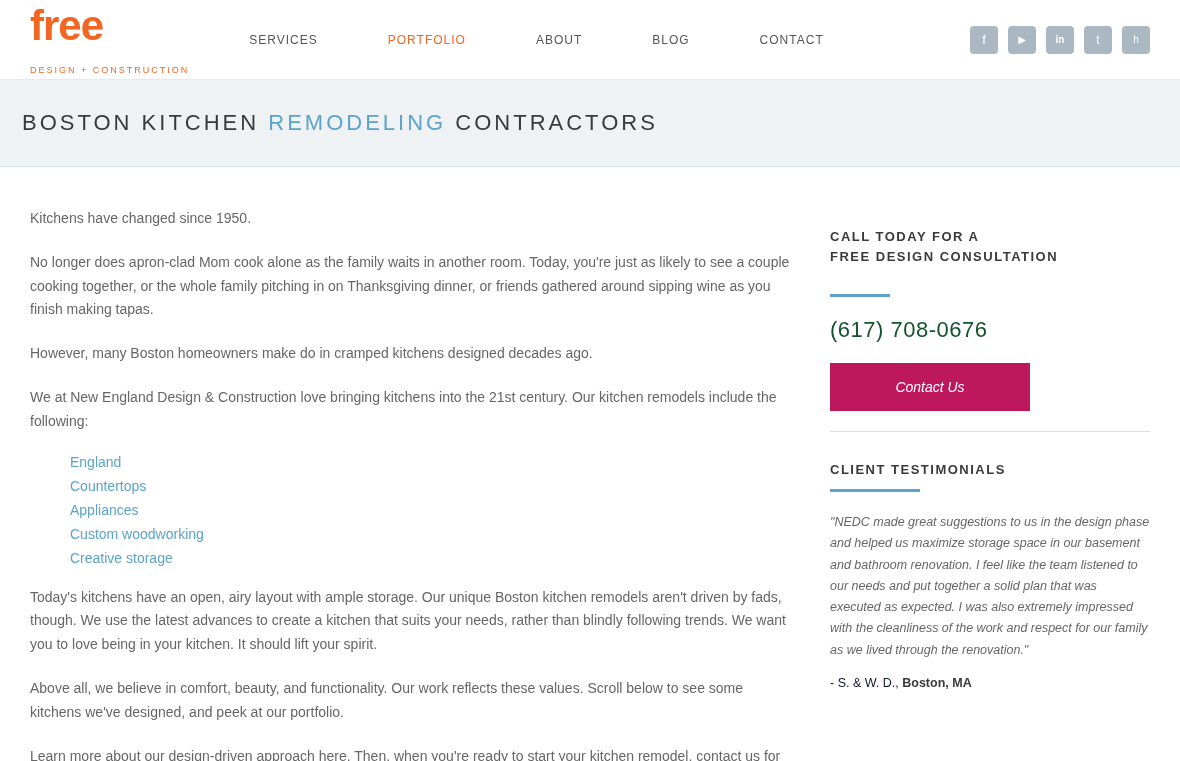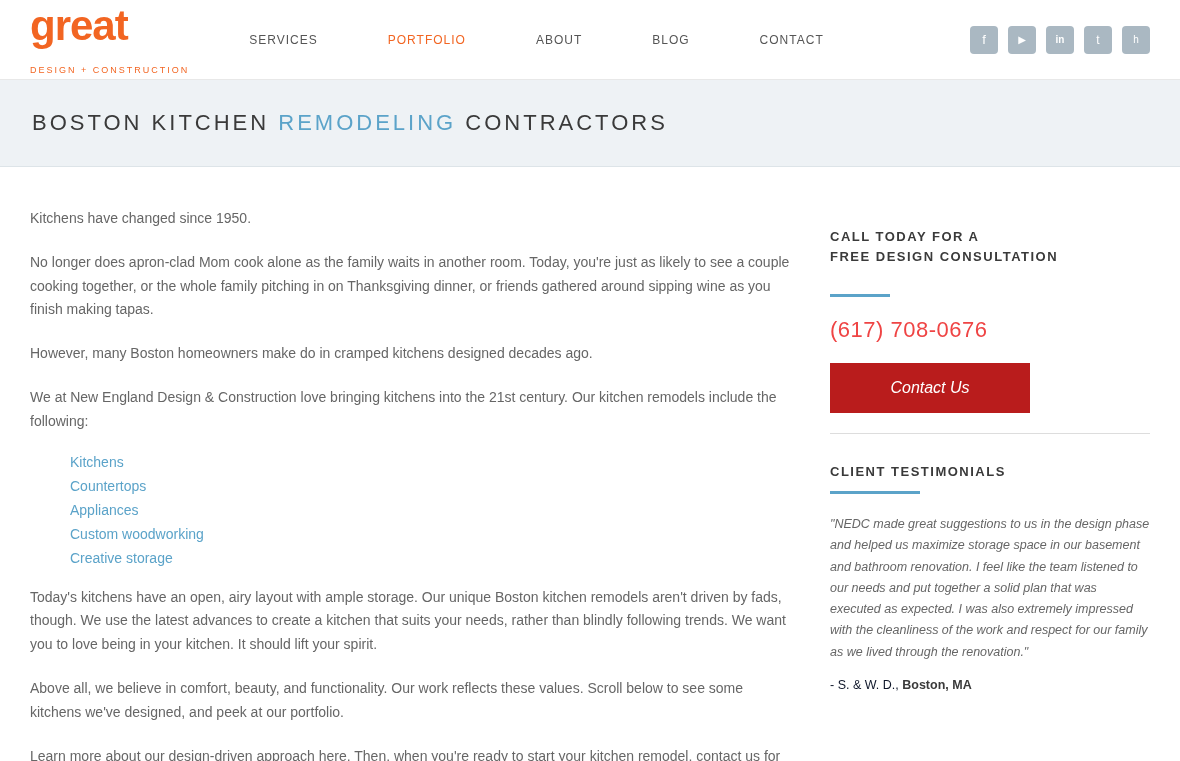--- a/index.html
+++ b/index.html
@@ -66,21 +66,21 @@
       align-items: center;
       justify-content: center;
       color: #fff;
       font-size: 13px;
       cursor: pointer;
     }
 
     
     #hero-banner {
       background: #eef2f5;
-      padding: 30px 32px;
+      padding: 30px 22px;
       border-bottom: 1px solid #dde4e8;
     }
     #page-title {
       font-size: 22px;
       letter-spacing: 3px;
       text-transform: uppercase;
       color: #3a3a3a;
       font-weight: 300;
     }
     #page-title span.highlight {
@@ -140,30 +140,30 @@
       margin-bottom: 28px;
     }
     #call-divider {
       width: 60px;
       height: 3px;
       background: #5ba3c9;
       margin-bottom: 20px;
     }
     #phone-number {
       font-size: 22px;
-      color: #ef4444;
+      color: #14532d;
       margin-bottom: 20px;
       letter-spacing: 0.5px;
     }
     #contact-btn {
-      background: #b91c1c;
+      background: #be185d;
       color: #fff;
       border: none;
       padding: 16px 40px;
-      font-size: 16px;
+      font-size: 14px;
       font-style: italic;
       cursor: pointer;
       width: 200px;
       text-align: center;
       display: block;
     }
 
     #testimonials-box {
       padding-top: 10px;
     }
@@ -195,21 +195,21 @@
     #testimonial-author span {
       font-weight: 400;
       color: #0f172a;
     }
   </style>
 </head>
 <body>
 
 <header id="header">
   <div id="logo-area">
-    <div id="logo-text">great</div>
+    <div id="logo-text">free</div>
     <div id="logo-sub">
       <span>DESIGN</span>
       <span style="color:#555"> <span>+</span> </span>
       <span>CONSTRUCTION</span>
     </div>
   </div>
 
   <nav>
     <span class="nav-item">SERVICES</span>
     <span class="nav-item active">PORTFOLIO</span>
@@ -235,21 +235,21 @@
 
 <div id="main-content">
 
   <div id="left-content">
     <p class="text-blue">Kitchens have changed since 1950.</p>
     <p class="text-blue">No longer does apron-clad Mom cook alone as the family waits in another room. Today, you're just as likely to see a couple cooking together, or the whole family pitching in on Thanksgiving dinner, or friends gathered around sipping wine as you finish making tapas.</p>
     <p class="text-blue">However, many Boston homeowners make do in cramped kitchens designed decades ago.</p>
     <p class="text-blue">We at New England Design &amp; Construction love bringing kitchens into the 21st century. Our kitchen remodels include the following:</p>
 
     <ul id="list-items">
-      <li>Kitchens</li>
+      <li>England</li>
       <li>Countertops</li>
       <li>Appliances</li>
       <li>Custom woodworking</li>
       <li>Creative storage</li>
     </ul>
 
     <p class="text-blue">Today's kitchens have an open, airy layout with ample storage. Our unique Boston kitchen remodels aren't driven by fads, though. We use the latest advances to create a kitchen that suits your needs, rather than blindly following trends. We want you to love being in your kitchen. It should lift your spirit.</p>
     <p class="text-blue">Above all, we believe in comfort, beauty, and functionality. Our work reflects these values. Scroll below to see some kitchens we've designed, and peek at our portfolio.</p>
     <p class="text-blue">Learn more about our design-driven approach here. Then, when you're ready to start your kitchen remodel, contact us for a free consultation.</p>
   </div>

